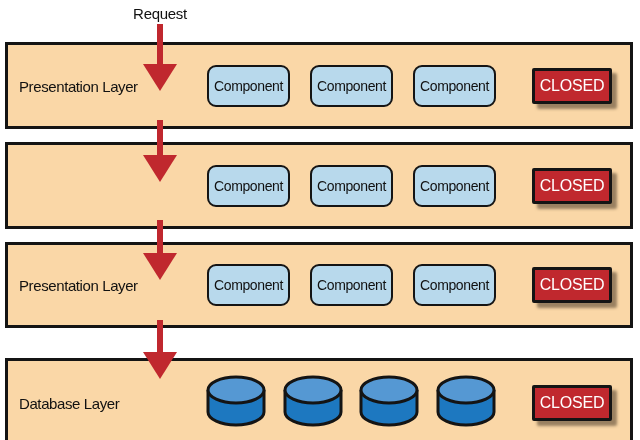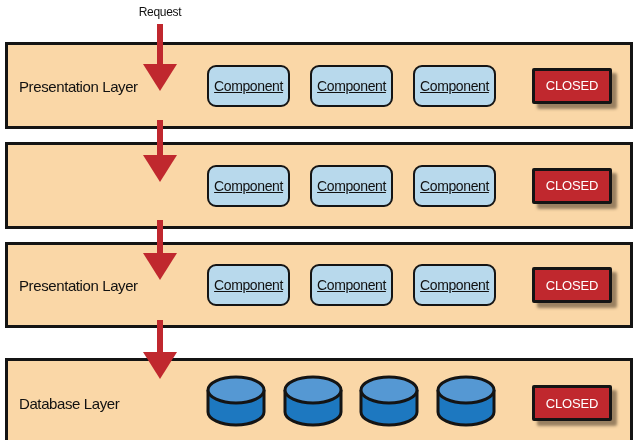--- a/index.html
+++ b/index.html
@@ -2,46 +2,46 @@
 <html><head>
 <meta charset="utf-8">
 <style>
   html,body{margin:0;padding:0;background:#ffffff;}
   .canvas{
     position:relative;width:640px;height:440px;background:#ffffff;overflow:hidden;
     font-family:"Liberation Sans",sans-serif;color:#111;
   }
   .request-label{
     position:absolute;left:110px;top:5px;width:100px;text-align:center;
-    font-size:12px;letter-spacing:-0.3px;color:#111;
+    font-size:15px;letter-spacing:-0.3px;color:#111;
   }
   .layer{
     position:absolute;left:5px;width:628px;box-sizing:border-box;
     background:var(--layer-fill,#FAD7A7);
     border:3px solid var(--outline,#141414);
   }
   .layer-label{
     position:absolute;left:11px;top:50%;transform:translateY(-50%);
     font-size:15px;letter-spacing:-0.4px;white-space:nowrap;
   }
   .component{
     position:absolute;top:50%;transform:translateY(-50%);
     width:83px;height:42px;box-sizing:border-box;
     background:var(--component-fill,#B8D9EC);
     border:2.5px solid var(--outline,#141414);border-radius:9px;
     display:flex;align-items:center;justify-content:center;
-    font-size:14px;letter-spacing:-0.4px;text-decoration:underline;
+    font-size:14px;letter-spacing:-0.4px;
   }
   .closed{
     position:absolute;left:524px;top:50%;transform:translateY(-50%);
     width:80px;height:36px;box-sizing:border-box;
     background:var(--closed-fill,#C0282E);
     border:3px solid var(--outline,#141414);border-radius:2px;
     display:flex;align-items:center;justify-content:center;
-    color:var(--closed-text,#ffffff);font-size:13px;letter-spacing:-0.2px;
+    color:var(--closed-text,#ffffff);font-size:16px;letter-spacing:-0.2px;
     box-shadow:5px 5px 3px rgba(75,58,40,0.55);
   }
   .db{
     position:absolute;top:13px;width:62px;height:54px;
   }
   .arrow-seg{
     position:absolute;left:157px;width:6px;z-index:5;
     background:var(--arrow-red,#C0282E);
   }
   .arrow-head{

